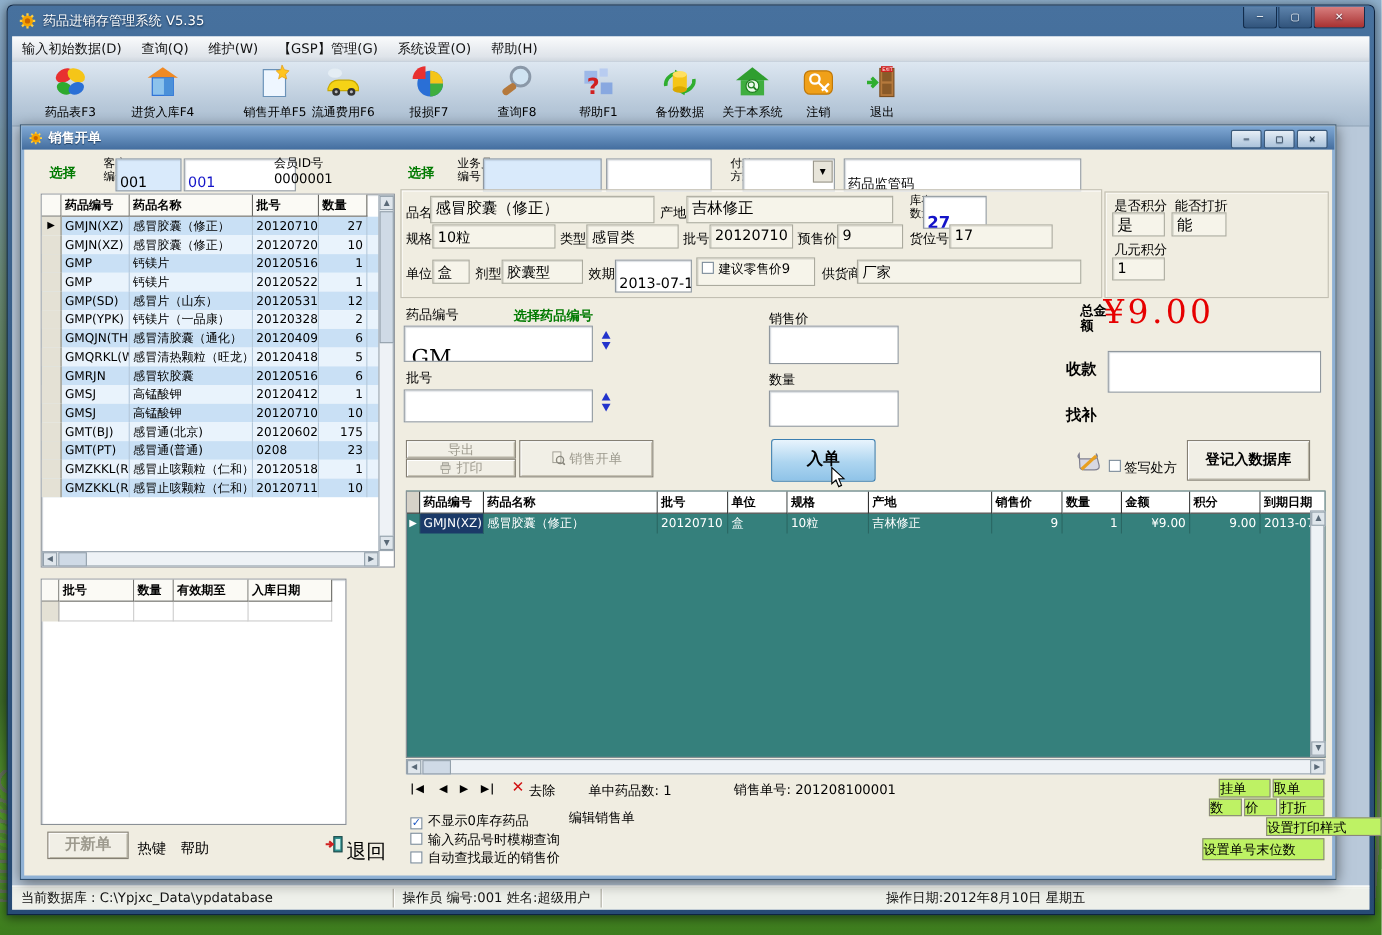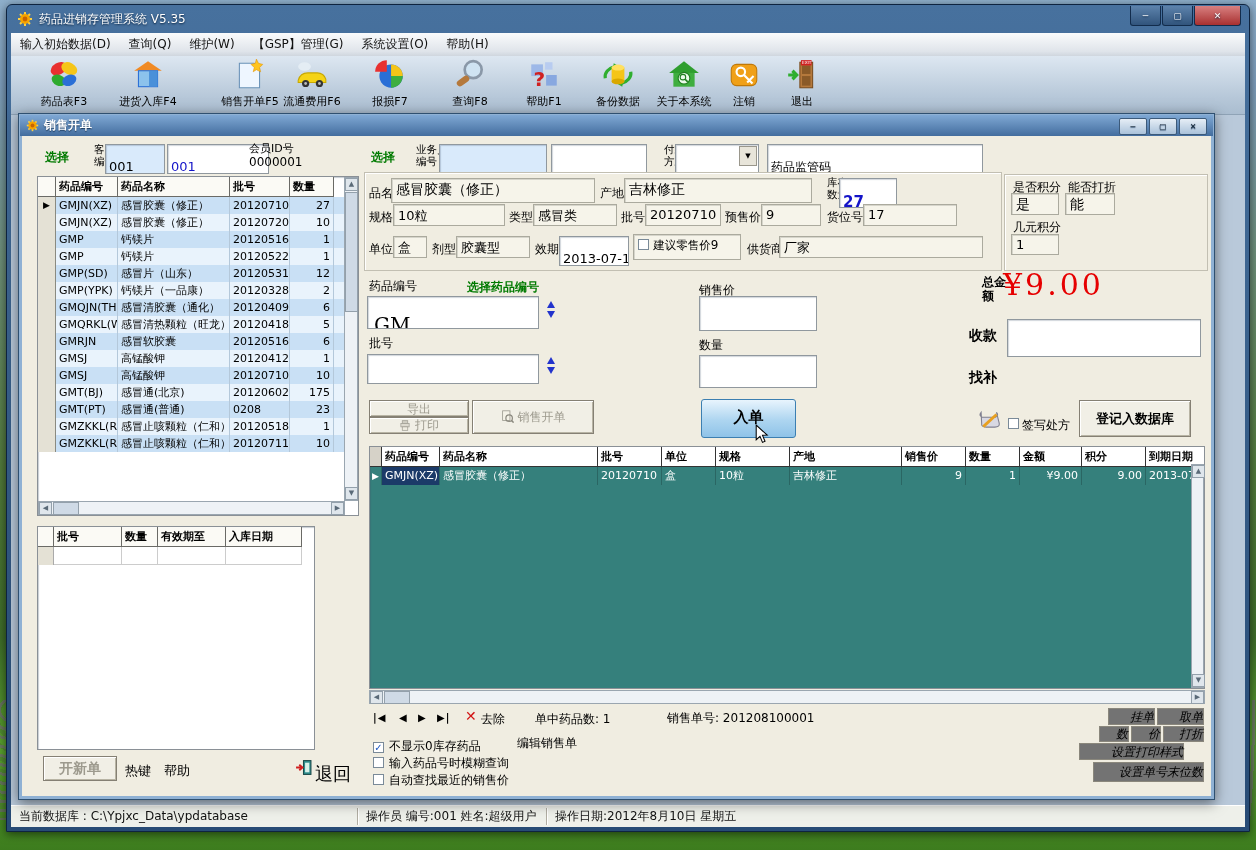--- a/index.html
+++ b/index.html
@@ -47,21 +47,21 @@
   .sunk{background:#fff;border:1px solid #90989e;box-shadow:inset 1px 1px 1px rgba(70,90,110,.25);font-size:13px;color:#000;
     padding:14px 3px;overflow:hidden;white-space:nowrap;box-sizing:border-box;}
   .blue{background:#d9eafb;}
   .fbox{background:#f6f4ea;border:1px solid #abaa9e;box-shadow:inset 1px 1px 0 rgba(120,120,110,.25);
     font-size:13px;color:#000;padding:2px 4px;overflow:hidden;white-space:nowrap;box-sizing:border-box;}
   .grn{color:#007a00;font-weight:bold;font-size:12px;}
   .grp{border:1px solid #c2bfb2;box-shadow:inset 1px 1px 0 #fff;}
   .btn{background:#f1efe6;border:1px solid #858074;box-shadow:inset 1px 1px 0 #fff,inset -1px -1px 0 #b8b4a4;
     text-align:center;font-size:12px;color:#000;box-sizing:border-box;}
   .btn.dis{color:#9d9a8e;}
-  .thin{background:#737373;border:1px solid #8a877c;font-size:12px;text-align:right;color:#000;box-sizing:border-box;font-style:italic;}
+  .thin{background:#bef264;border:1px solid #8a877c;font-size:12px;text-align:left;color:#000;box-sizing:border-box;}
   .enter-btn{background:linear-gradient(180deg,#e8f4fd,#add5f0 55%,#8fc3e8);border:1px solid #3c7fb1;border-radius:3px;
     font-size:15px;font-weight:bold;text-align:center;line-height:35px;}
   .cb{display:inline-block;width:11px;height:11px;background:#fff;border:1px solid #7a8a98;box-sizing:border-box;
     font-size:10px;line-height:9px;text-align:center;color:#1c57c4;font-weight:bold;vertical-align:-1px;}
   .spin{display:flex;flex-direction:column;gap:3px;}
   .spin i{width:0;height:0;border-left:4px solid transparent;border-right:4px solid transparent;}
   .spin .up{border-bottom:7px solid #2233cc;}
   .spin .dn{border-top:7px solid #2233cc;}
   
   .panel{background:#fff;border:1px solid #8a9096;box-shadow:inset 1px 1px 1px rgba(70,90,110,.3);box-sizing:border-box;}
@@ -222,21 +222,21 @@
             <rect x="15" y="2" width="10" height="5" fill="#d02020"></rect>
             <text x="16" y="6" font-size="4" fill="#fff">EXIT</text>
             <path d="M3 16 h8 M7 12 l4 4 -4 4" stroke="#2fae2f" stroke-width="3" fill="none"></path>
           </svg>
         <div class="tlbl">退出</div>
       </div>
     </div>
     <div class="statusbar">
       <div class="seg" style="width:330px">当前数据库 : C:\Ypjxc_Data\ypdatabase</div>
       <div class="seg" style="width:172px">操作员 编号:001  姓名:超级用户</div>
-      <div class="seg" style="flex:1;border-right:none;">操作日期:2012年8月10日 星期五</div>
+      <div class="seg" style="flex:1;border-right:none;text-align:center">操作日期:2012年8月10日 星期五</div>
     </div>
   </div>
 </div>
 
 <div class="dlg">
   <div class="dlg-title">
     <svg width="13" height="13" viewBox="0 0 16 16">
         <g stroke="#ffd040" stroke-width="2">
           <line x1="8" y1="1" x2="8" y2="4"></line>
           <line x1="8" y1="12" x2="8" y2="15"></line>
@@ -580,21 +580,21 @@
   <span class="abs" style="left:354px;top:621px"><span class="cb">✓</span> <span class="lbl">不显示0库存药品</span></span>
   <span class="abs" style="left:354px;top:638px"><span class="cb"></span> <span class="lbl">输入药品号时模糊查询</span></span>
   <span class="abs" style="left:354px;top:655px"><span class="cb"></span> <span class="lbl">自动查找最近的销售价</span></span>
   <span class="abs lbl" style="left:498px;top:621px">编辑销售单</span>
 
   <div class="abs thin" style="left:1089px;top:594px;width:47px;height:17px;line-height:16px">挂单</div>
   <div class="abs thin" style="left:1138px;top:594px;width:47px;height:17px;line-height:16px">取单</div>
   <div class="abs thin" style="left:1080px;top:612px;width:30px;height:16px;line-height:15px">数</div>
   <div class="abs thin" style="left:1112px;top:612px;width:30px;height:16px;line-height:15px">价</div>
   <div class="abs thin" style="left:1144px;top:612px;width:41px;height:16px;line-height:15px">打折</div>
-  <div class="abs thin" style="left:1060px;top:629px;width:105px;height:17px;line-height:16px">设置打印样式</div>
+  <div class="abs thin" style="left:1132px;top:629px;width:105px;height:17px;line-height:16px">设置打印样式</div>
   <div class="abs thin" style="left:1074px;top:648px;width:111px;height:20px;line-height:19px">设置单号末位数</div>
 
   <div class="abs btn dis" style="left:24px;top:642px;width:74px;height:25px;line-height:23px;font-size:14px;font-weight:bold">开新单</div>
   <span class="abs lbl" style="left:106px;top:648px;font-size:13px">热键</span>
   <span class="abs lbl" style="left:145px;top:648px;font-size:13px">帮助</span>
   <svg class="abs" style="left:276px;top:645px" width="17" height="17" viewBox="0 0 16 16">
       <rect x="8" y="1.5" width="7" height="13" fill="#2f8e8e" stroke="#1a4a4a"></rect>
       <rect x="9.5" y="3.5" width="4" height="9" fill="#d8f0e8"></rect>
       <path d="M1 8 h5 M4 5.5 l3 2.5 -3 2.5" stroke="#d02020" stroke-width="1.8" fill="none"></path>
     </svg>

